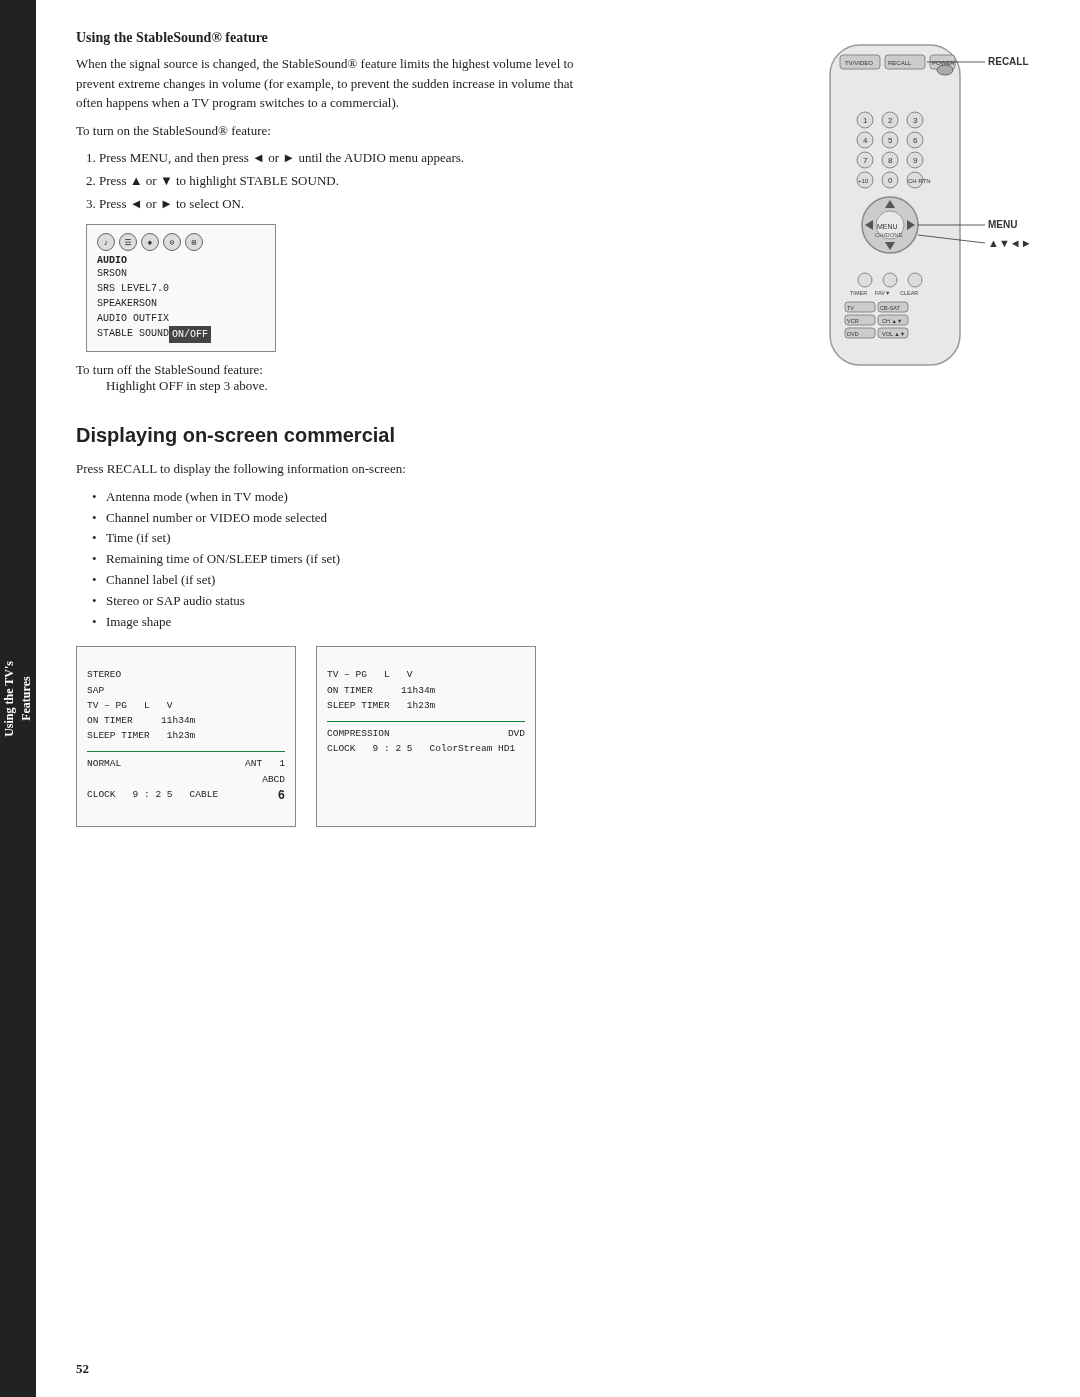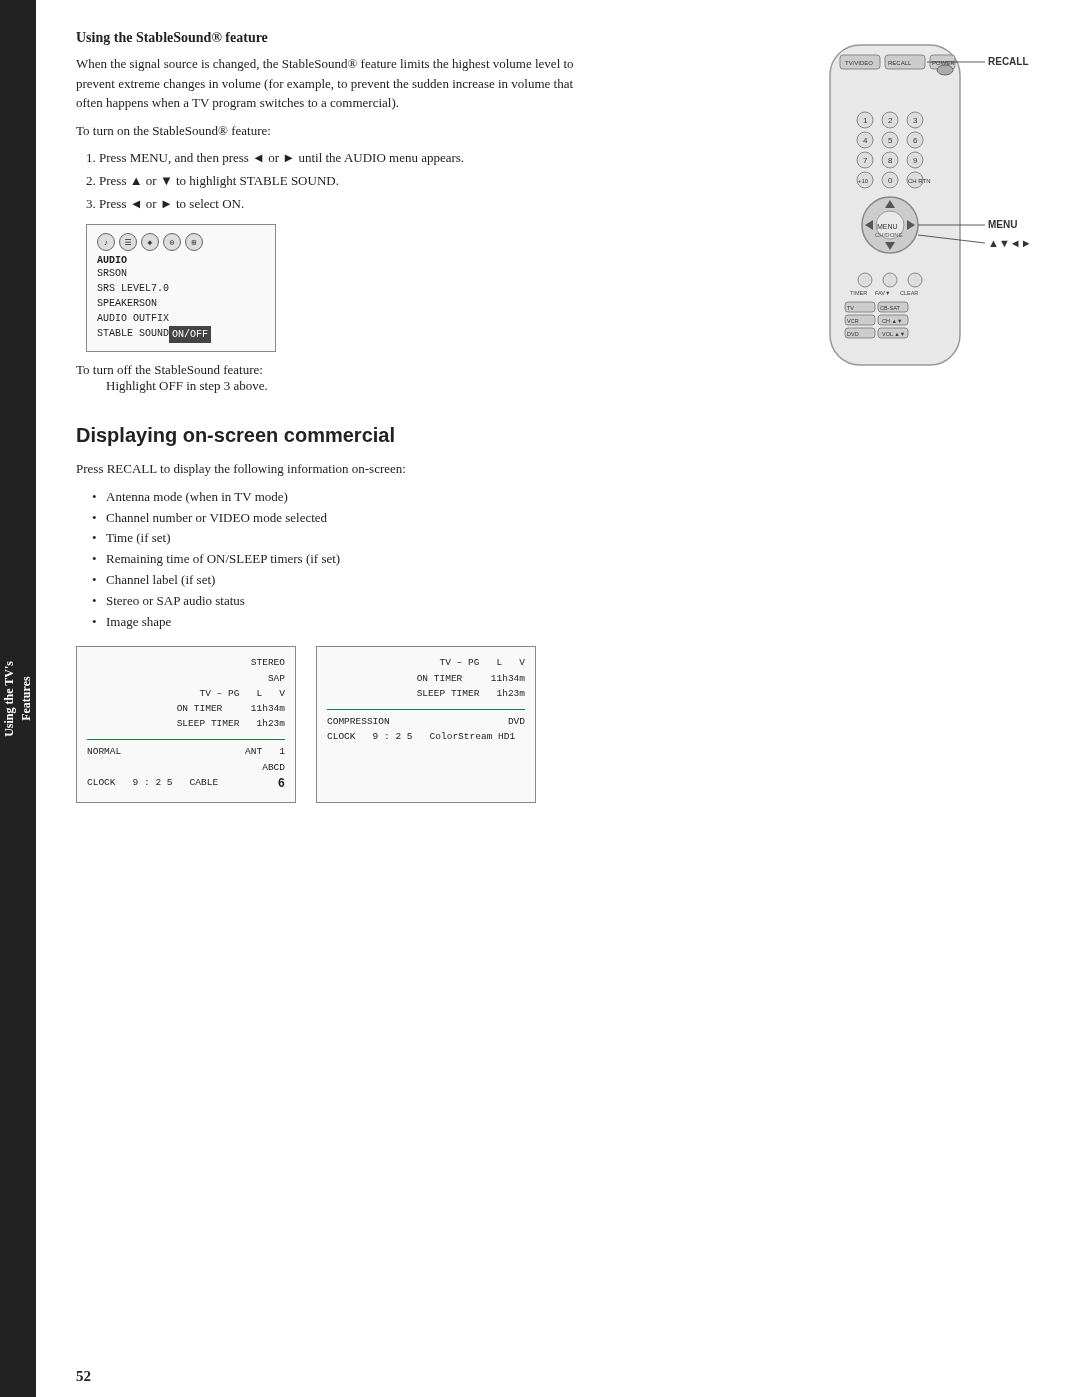--- a/index.html
+++ b/index.html
@@ -154,44 +154,43 @@
 
     
     .info-boxes {
       display: flex;
       gap: 20px;
       margin-top: 14px;
     }
     .info-box {
       border: 1px solid #888;
       width: 220px;
-      padding: 8px 10px;
+      padding: 20px 10px;
       font-size: 9.5px;
       font-family: 'Courier New', monospace;
       background: #f9f9f9;
       line-height: 1.6;
-      text-align: right;
     }
     .info-box-row {
       display: flex;
       justify-content: space-between;
       font-size: 9.5px;
     }
     .info-box-bottom {
       margin-top: 8px;
       padding-top: 4px;
       border-top: 1px solid #15803d;
     }
 
     
     .page-number {
       position: absolute;
-      bottom: 12px;
+      bottom: 20px;
       left: 40px;
-      font-size: 15px;
+      font-size: 13px;
       font-weight: bold;
     }
   </style>
 </head>
 <body>
 
 <div class="page-container">
 
   <div class="sidebar-tab">
     <div class="sidebar-tab-text">

